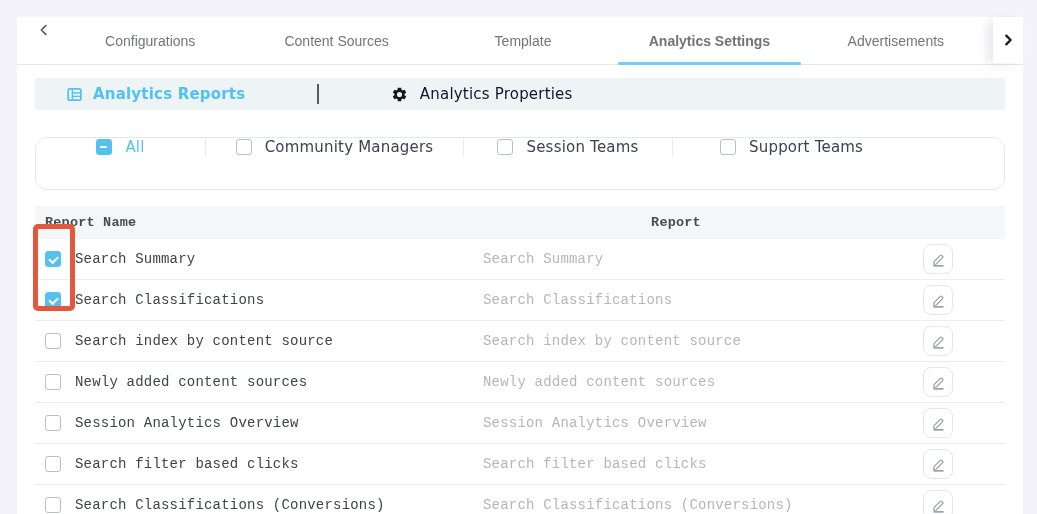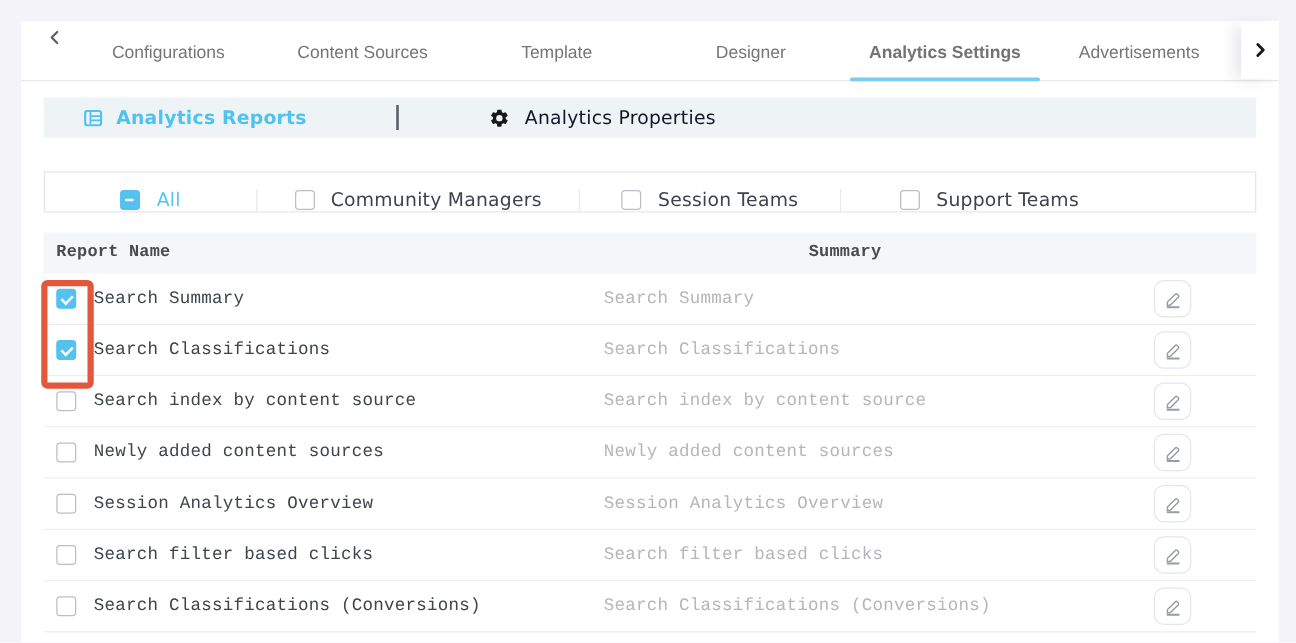--- a/index.html
+++ b/index.html
@@ -25,22 +25,22 @@
 
   
   .subnav { margin:13px 18px 0 18px; height:32px; background:#eef3f5; display:flex;
             align-items:center; padding-left:31px; font-size:15px;gap:44px; }
   .subnav-item { display:flex; align-items:center; cursor:pointer; }
   .subnav-item.reports .lbl { margin-left:10px; color:#4fc2f0; font-weight:700; letter-spacing:.2px; }
   .subnav-item.properties .lbl { margin-left:12px; color:#0f172a; letter-spacing:.2px; }
   .subnav-divider { width:1.5px; height:20px; background:#595b63; margin:0 28px 0 28px; }
 
   
-  .filterbar { margin:27px 18px 0 18px; height:33px; border:1px solid #e4e8ec; border-radius:0;
-               display:flex; align-items:flex-end; background:#fff; }
+  .filterbar { margin:27px 18px 0 18px; height:53px; border:1px solid #e4e8ec; border-radius:12px;
+               display:flex; align-items:flex-start; background:#fff; }
   .filter-item { display:flex; align-items:center; justify-content:center; font-size:15px;
                  color:#3e4152; letter-spacing:.2px; cursor:pointer; }
   .filter-item:not(:last-child) { border-right:1px solid #e7eaee; }
   .filterbar div:nth-of-type(1) { width:170px; }
   .filterbar div:nth-of-type(2) { width:258px; }
   .filterbar div:nth-of-type(3) { width:209px; }
   .filterbar div:nth-of-type(4) { flex:1; justify-content:flex-start; padding-left:47px; }
   .filter-item .lbl { margin-left:13px; }
   .filterbar div:nth-of-type(1) .lbl { color:#52c5f2; }
 
@@ -90,23 +90,20 @@
         </div>
 
         <div class="tab">
           <span>Content Sources</span>
         </div>
 
         <div class="tab">
           <span>Template</span>
         </div>
 
-        <div class="tab">
-          <span>Designer</span>
-        </div>
 
         <div class="tab on">
           <span>Analytics Settings</span>
         </div>
 
         <div class="tab">
           <span>Advertisements</span>
         </div>
       </div>
     <div class="next-box">
@@ -154,21 +151,21 @@
 
       <div class="filter-item">
         <span class="cb"></span>
         <span class="lbl">Support Teams</span>
       </div>
     </div>
 
   <div class="table">
     <div class="thead">
       <span class="c1">Report Name</span>
-      <span class="c3">Summary</span>
+      <span class="c3">Report</span>
     </div>
     <div class="tbody">
 
         <div class="trow">
           <div class="cell-report">
             <span class="cb on"></span>
             <span class="lbl">Search Summary</span>
           </div>
           <div class="cell-custom">Search Summary</div>
           <div class="cell-action">

